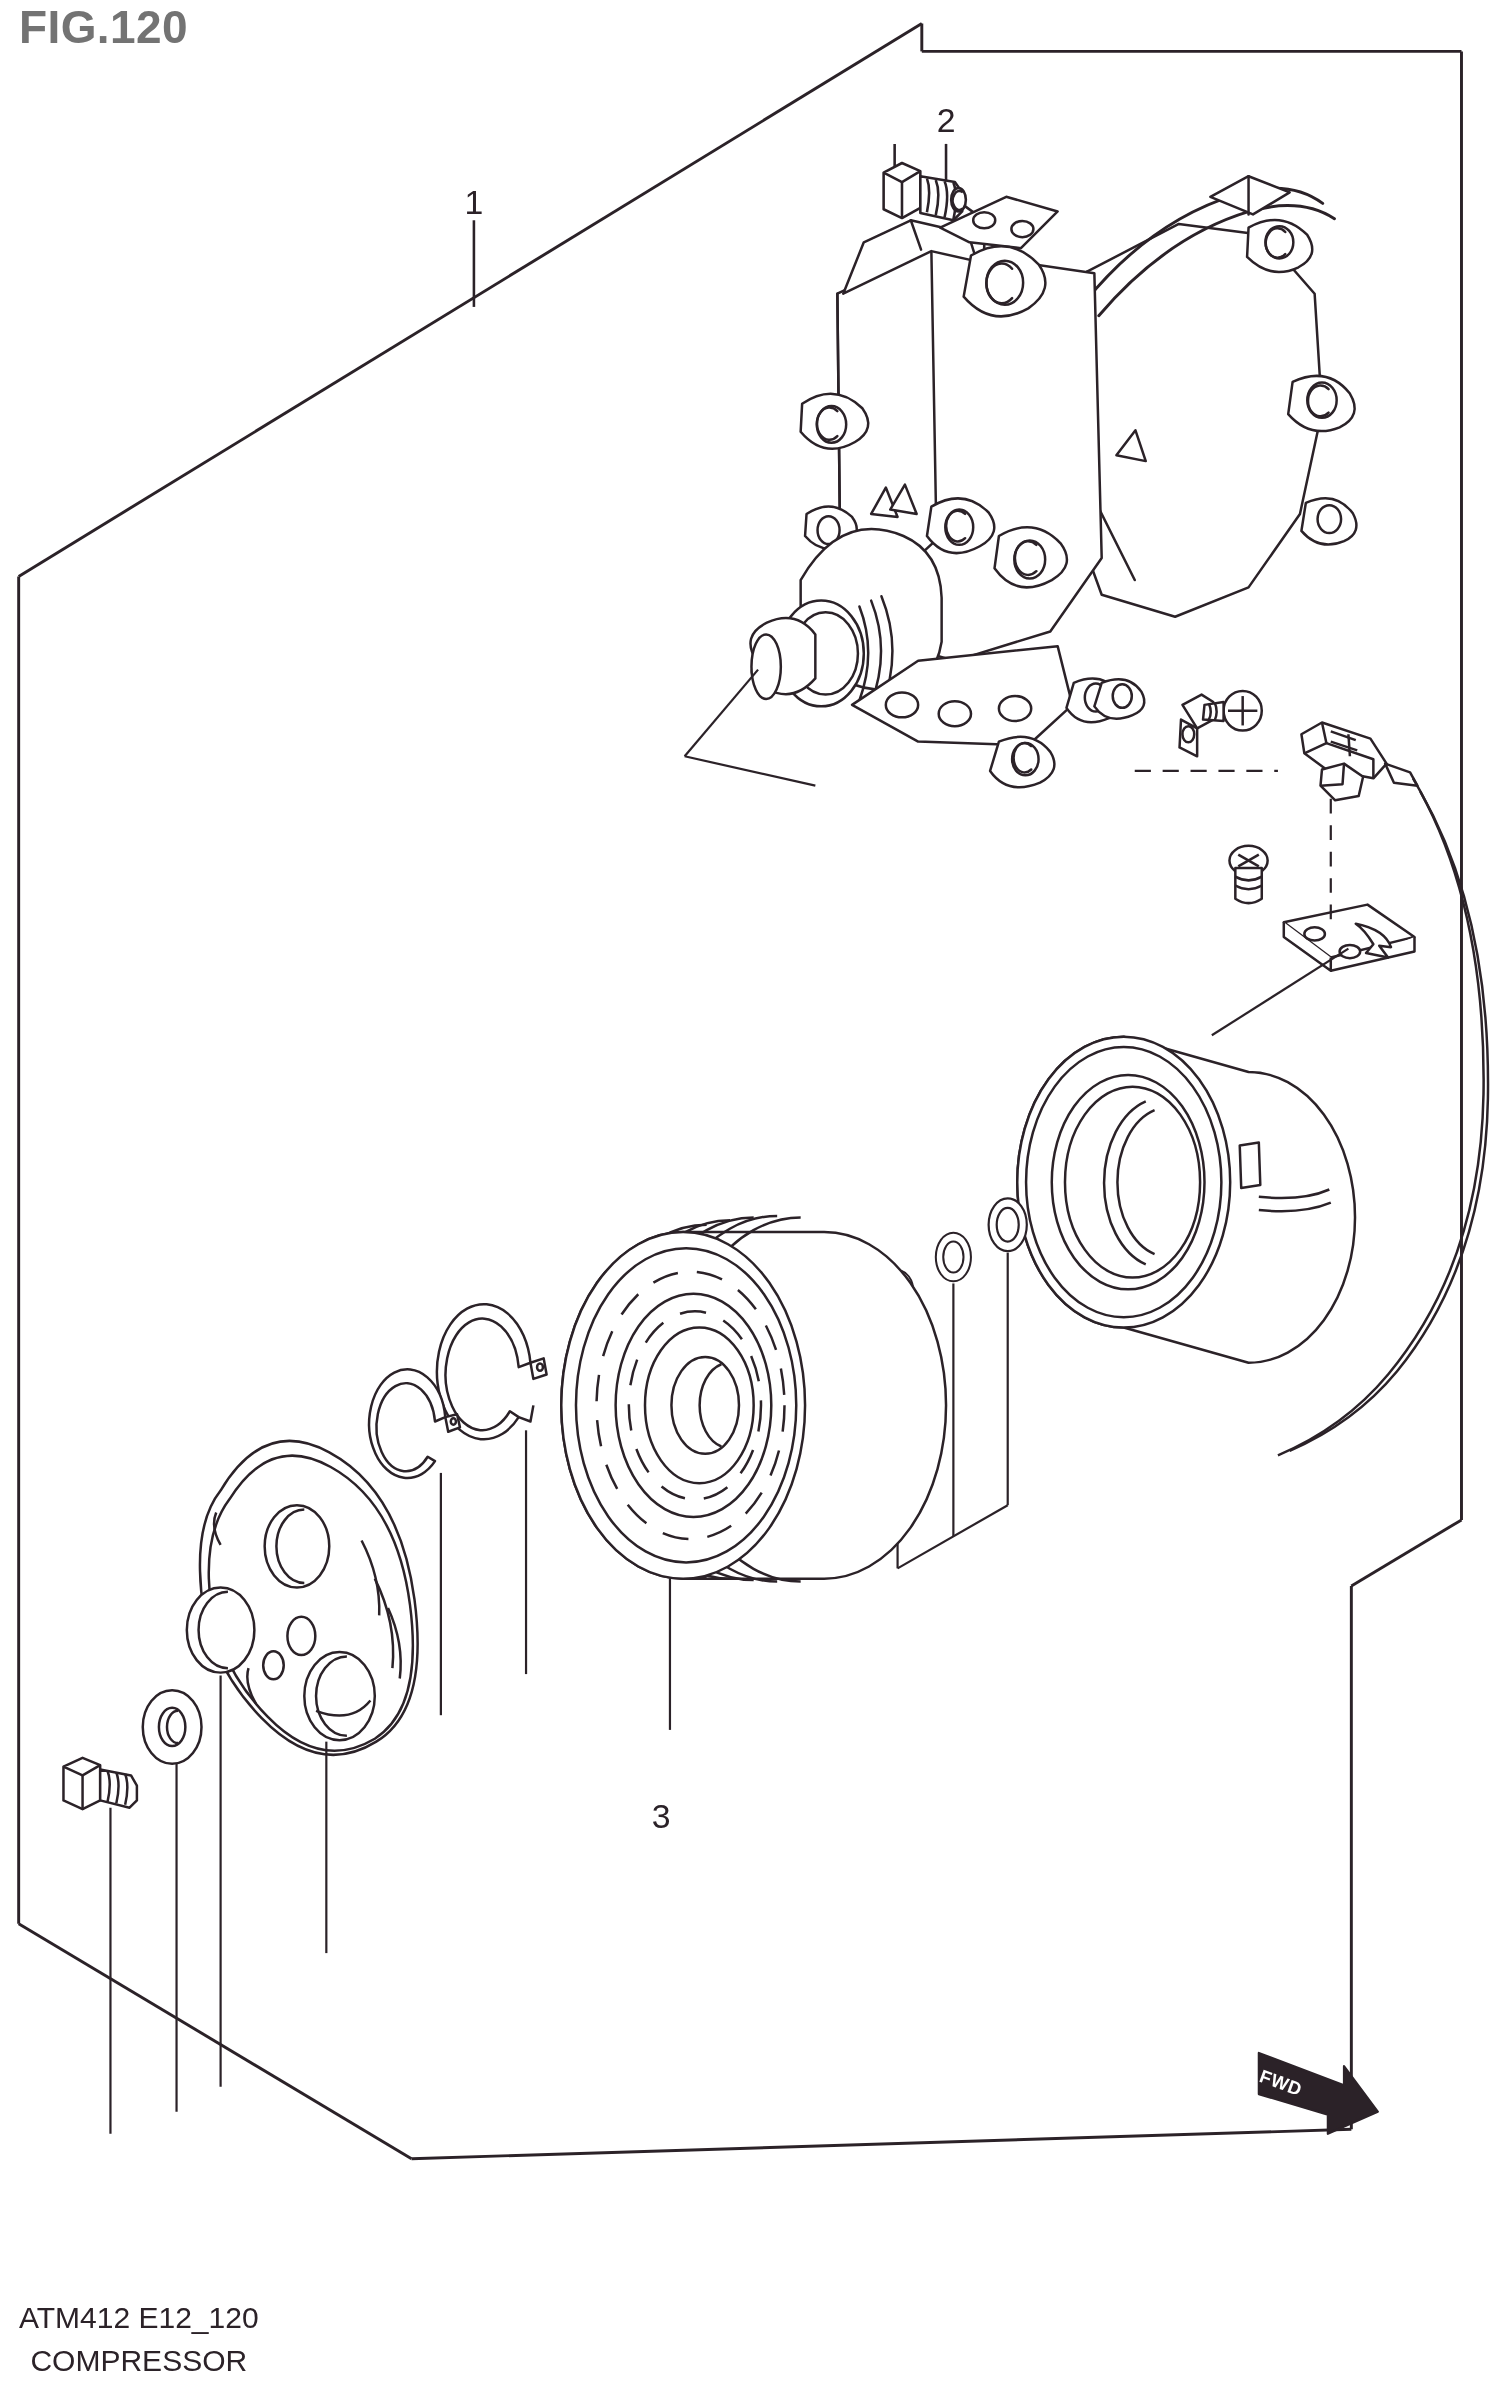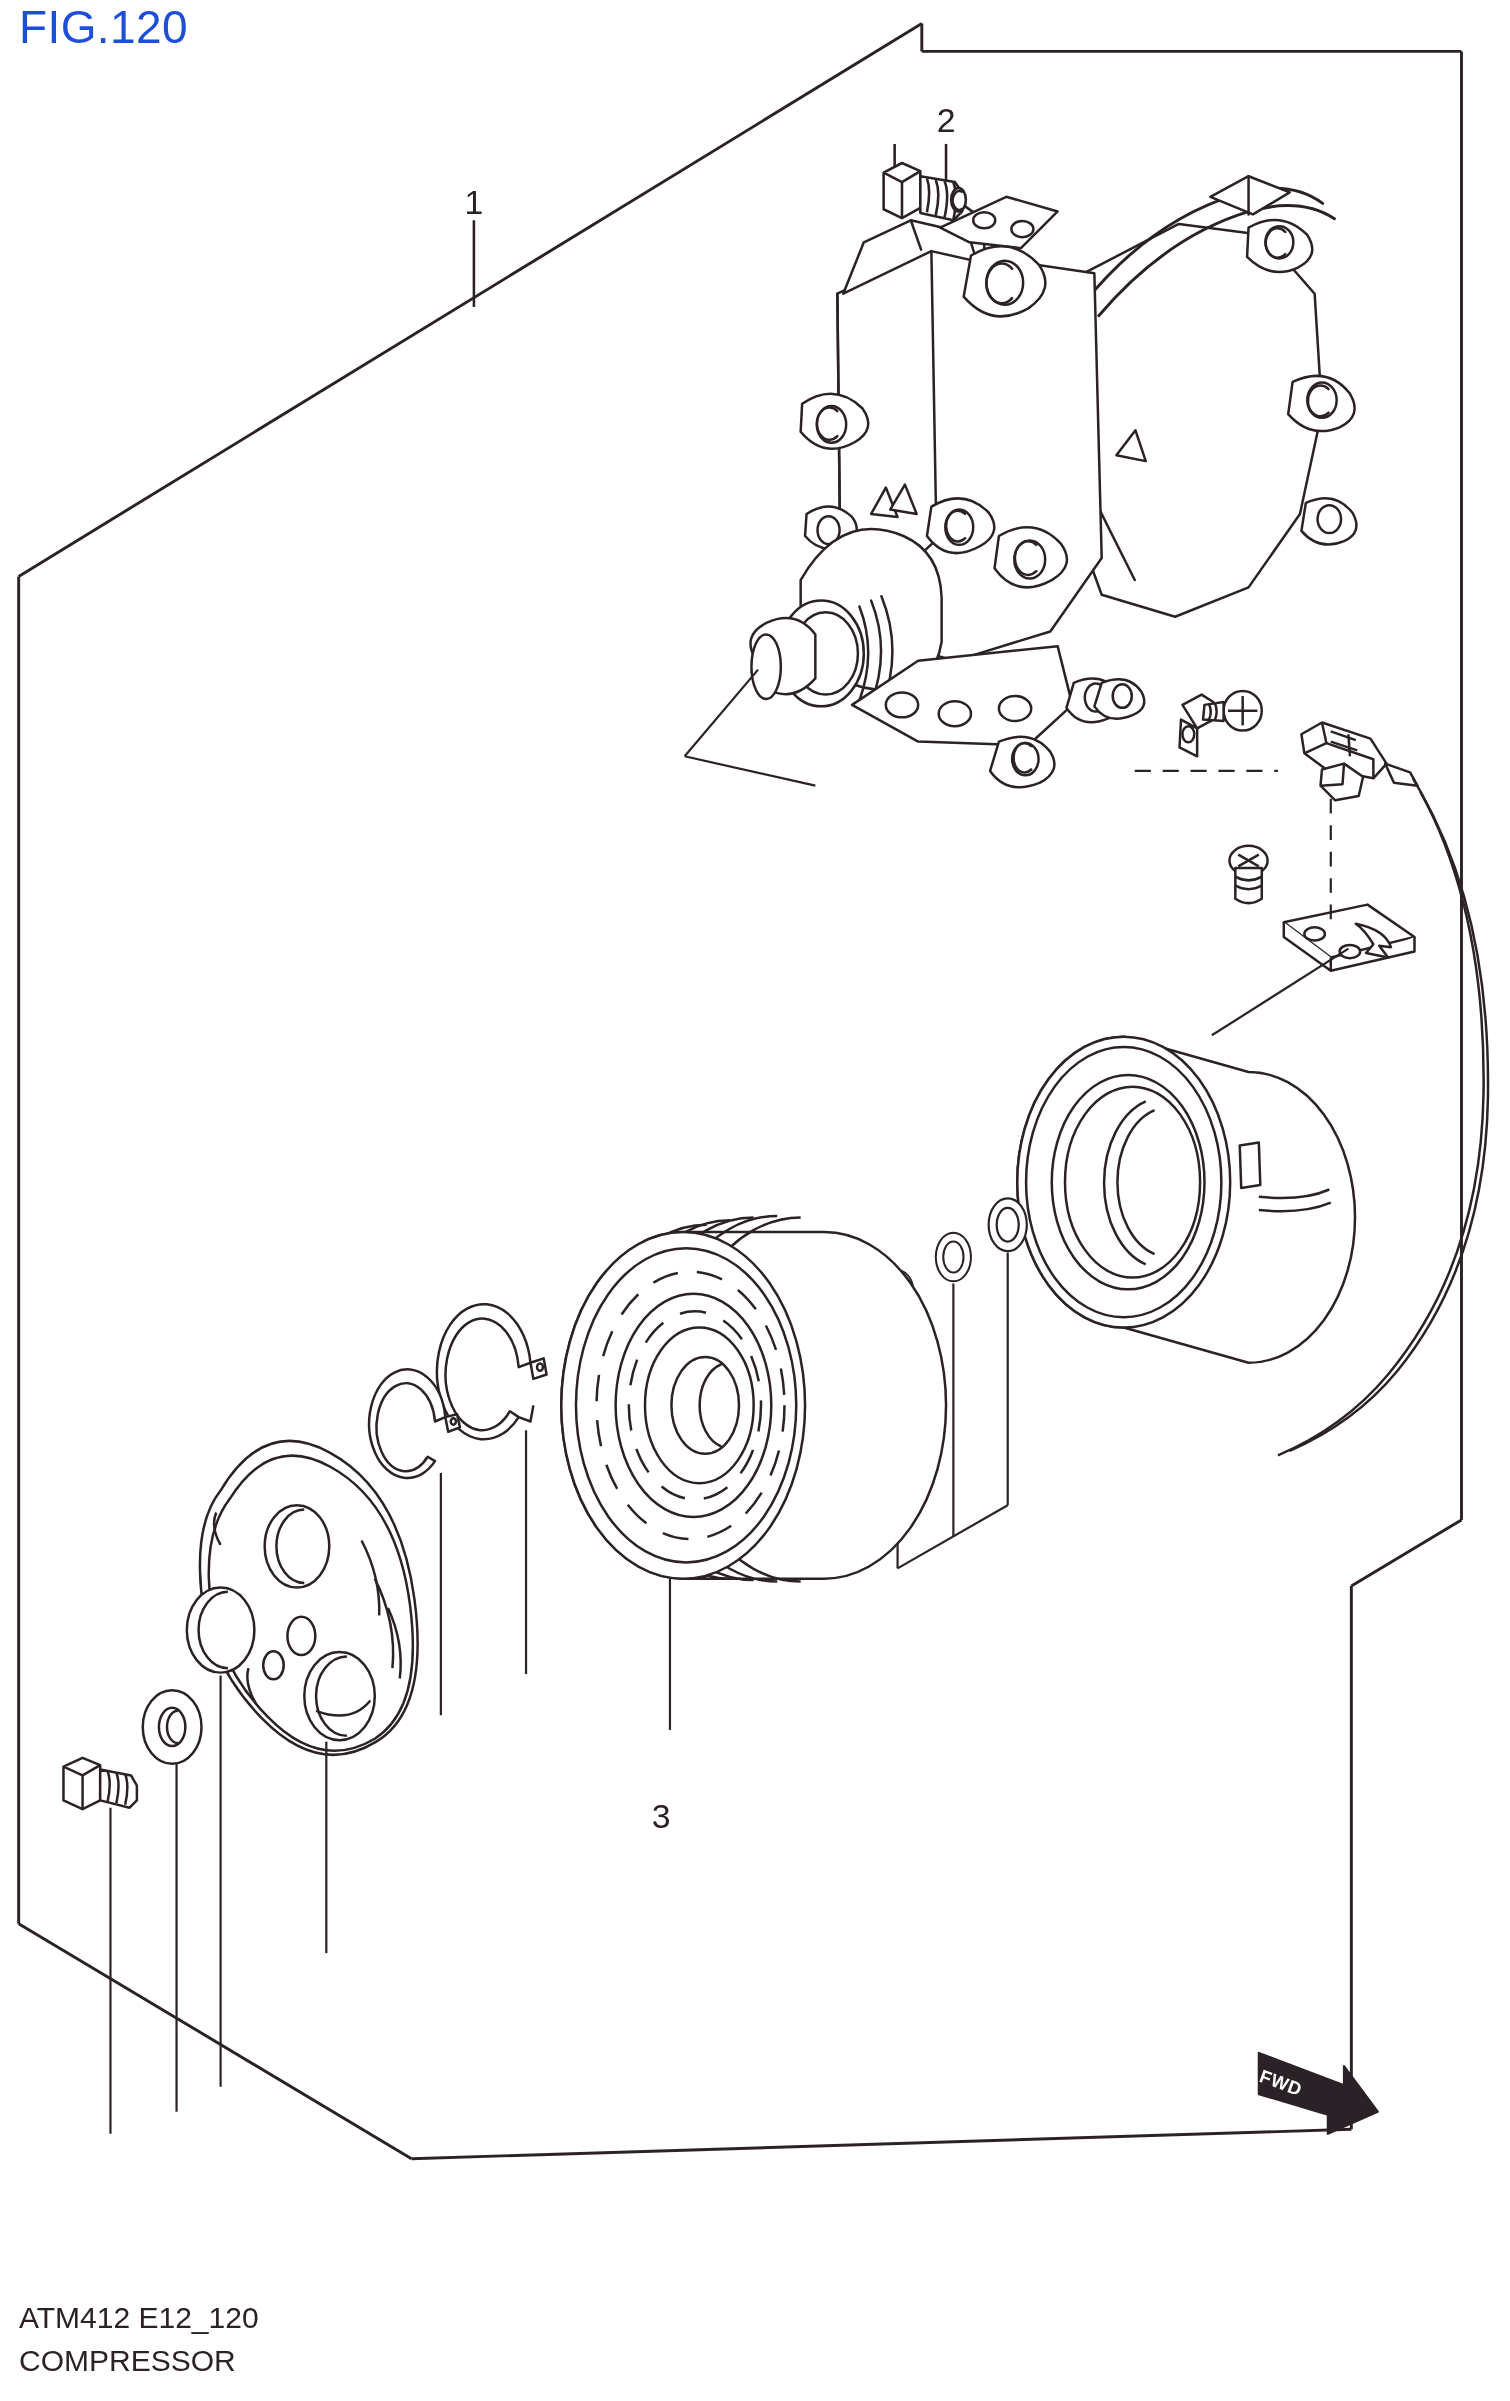--- a/index.html
+++ b/index.html
@@ -21,34 +21,35 @@
     inset: 0;
     width: 1511px;
     height: 2401px;
   }
   .fig-title {
     position: absolute;
     left: 19px;
     top: 4.4px;
     font-size: 46px;
     letter-spacing: 0.4px;
-    color: #1d4ed8;
+    color: #737373;
     line-height: 1;
     white-space: nowrap;
+    font-weight: bold;
   }
   .footer-block {
     position: absolute;
     left: 19px;
     top: 2297px;
     font-size: 30px;
     line-height: 1.42;
     color: #2b2228;
     white-space: nowrap;
   }
-  .footer-block div { display: block; }
+  .footer-block div { display: block; text-align: center; }
   svg { display: block; }
   text { font-family: "Liberation Sans", sans-serif; fill: #2b2228; }
   .callout-num { font-size: 46px; }
   .fwd-text { font-size: 25px; fill: #ffffff; font-weight: bold; letter-spacing: 1px; }
 </style>
 </head>
 <body>
 
 <div id="stage">
 

